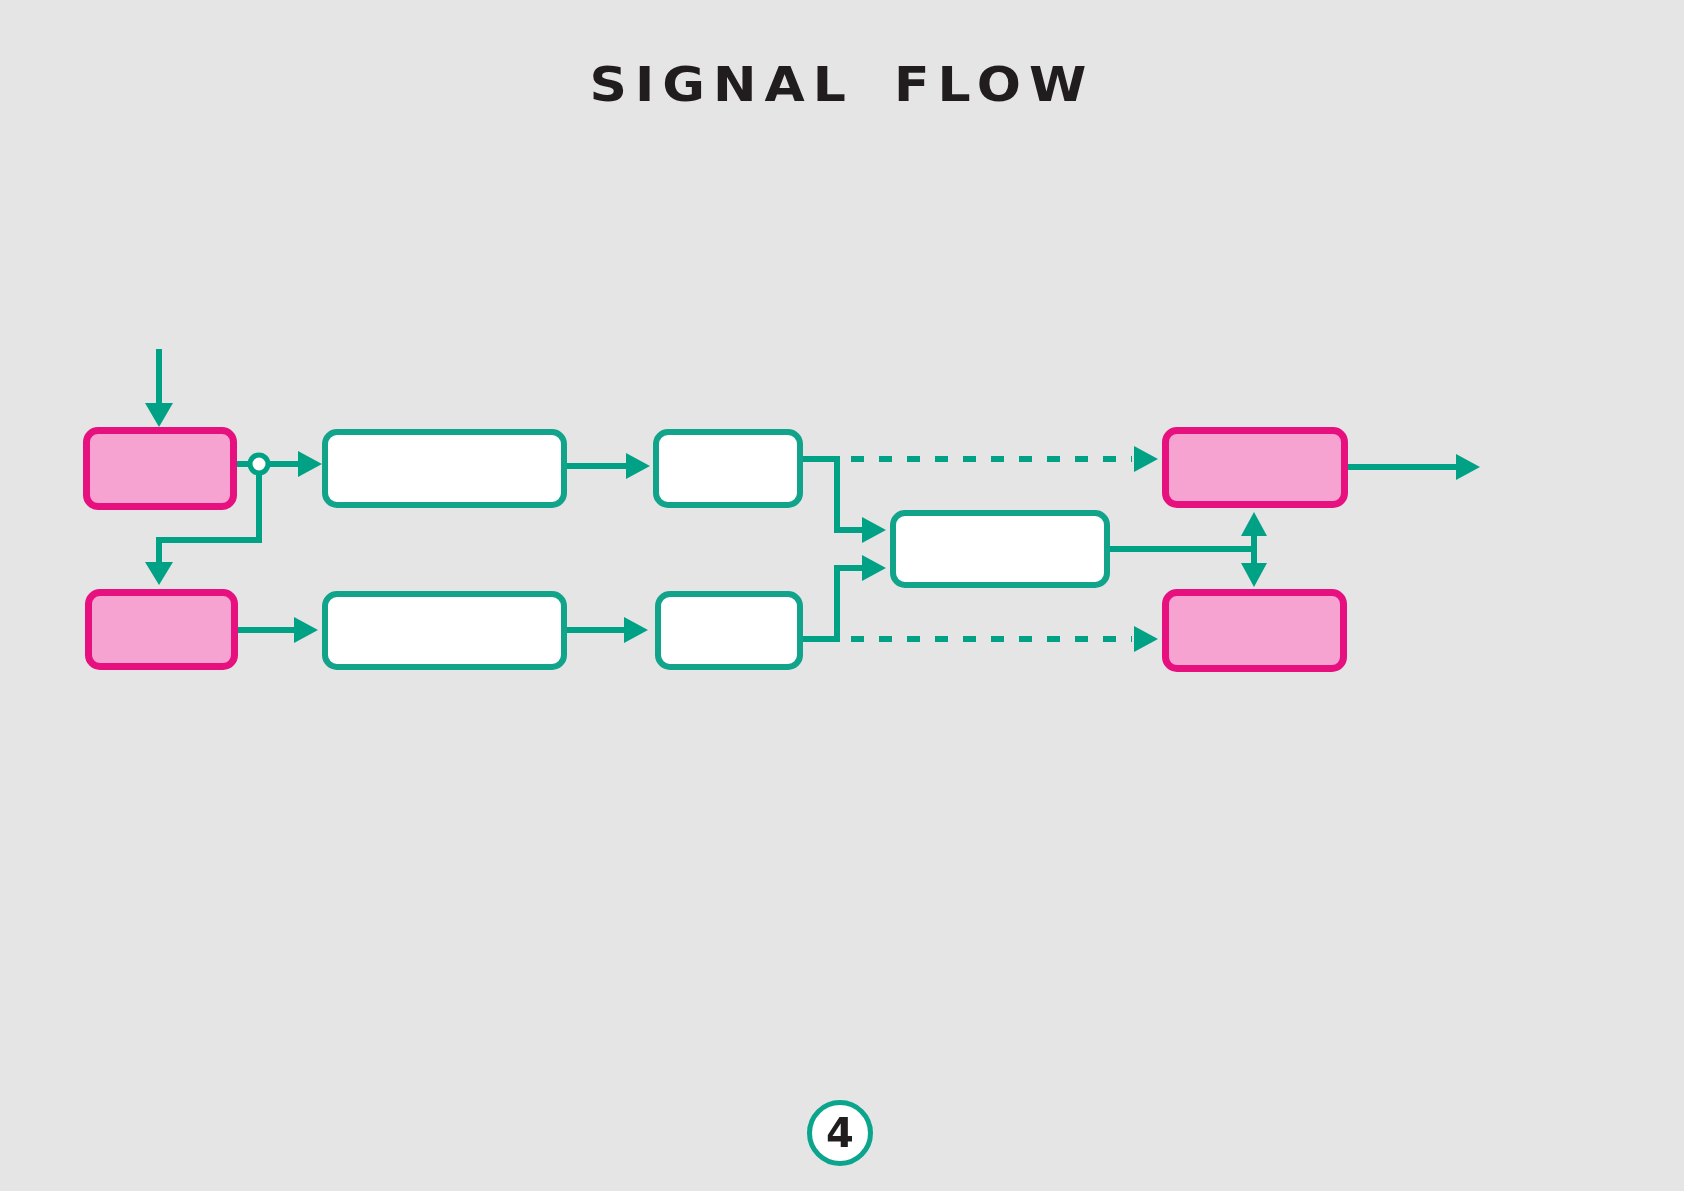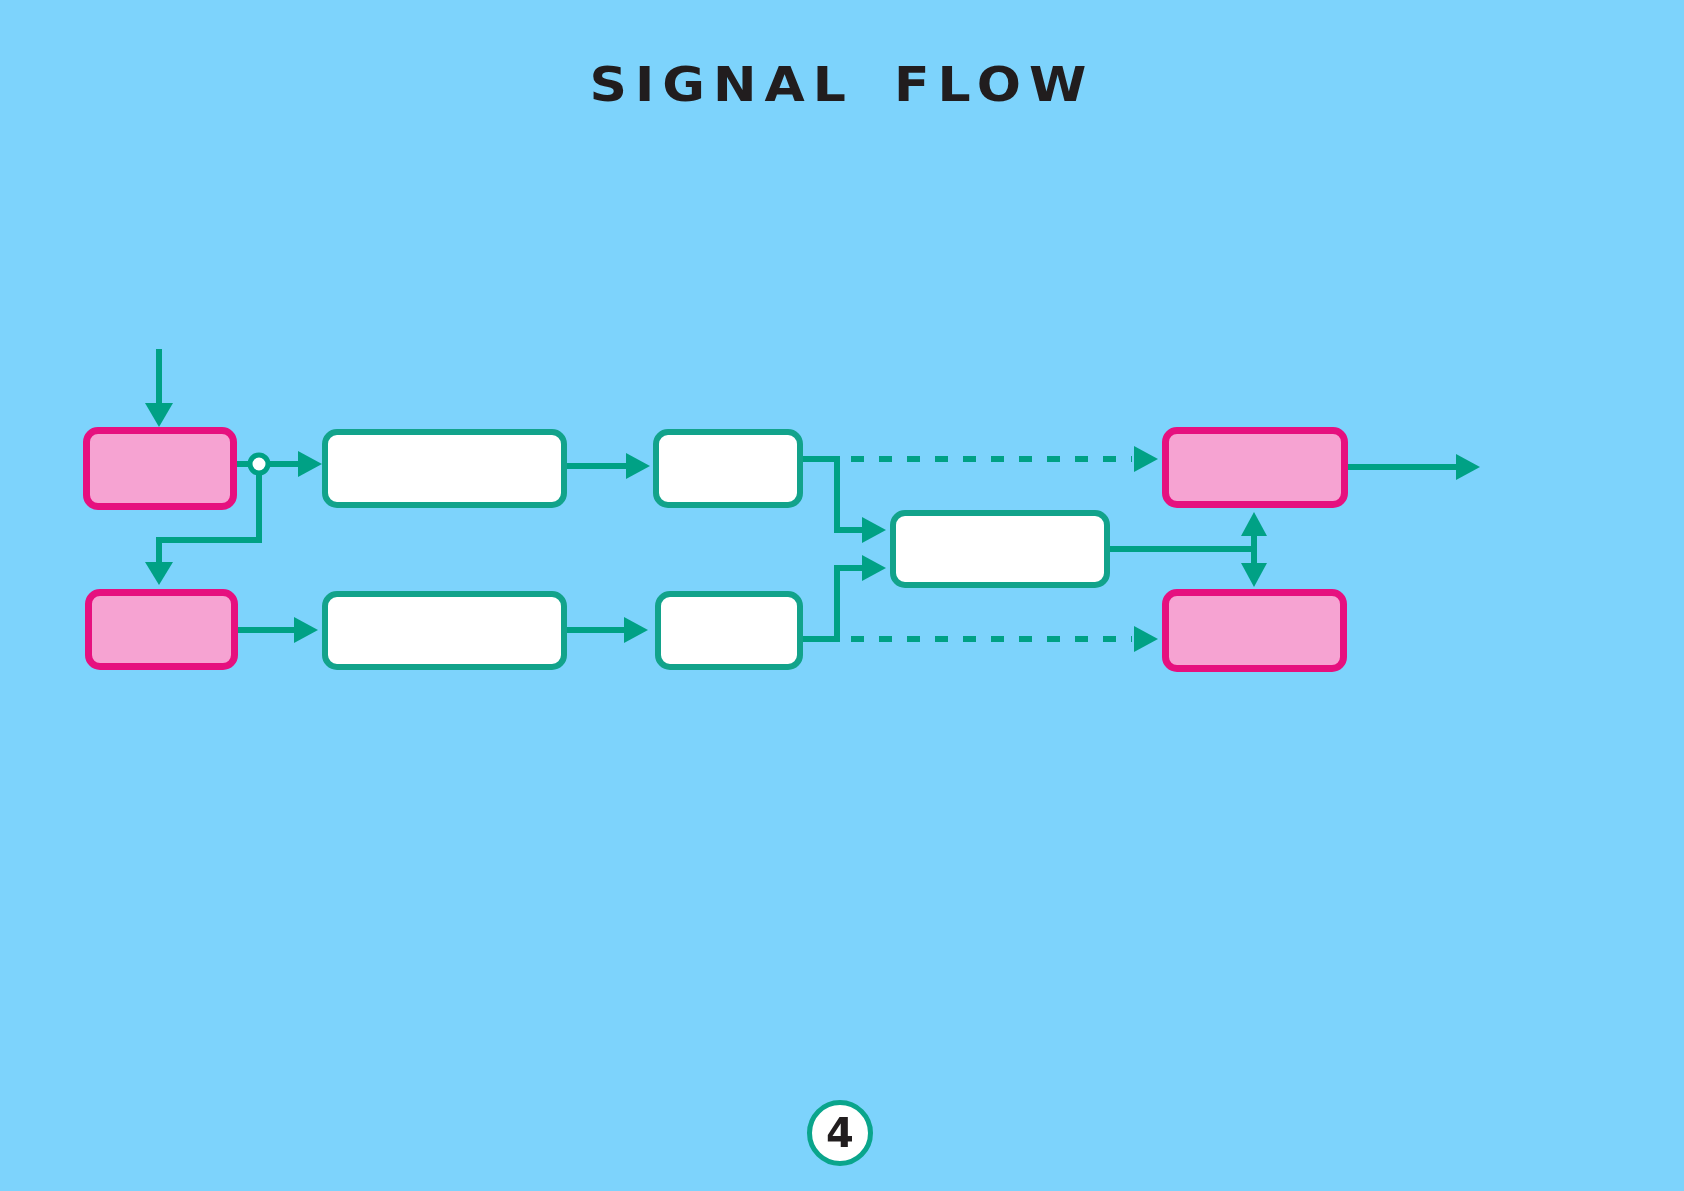--- a/index.html
+++ b/index.html
@@ -1,20 +1,20 @@
 <!DOCTYPE html>
 <html><head>
 <meta charset="utf-8">
 <style>
   html, body { margin: 0; padding: 0; background: #BEE6D3; }
   #page {
     position: relative;
     width: 1684px;
     height: 1191px;
-    background: #7dd3fc;
+    background: #e5e5e5;
     overflow: hidden;
     font-family: "DejaVu Sans", sans-serif;
   }
   .title {
     position: absolute;
     left: 0; right: 0;
     top: 56px;
     text-align: center;
     font-size: 52px;
     font-weight: 700;

